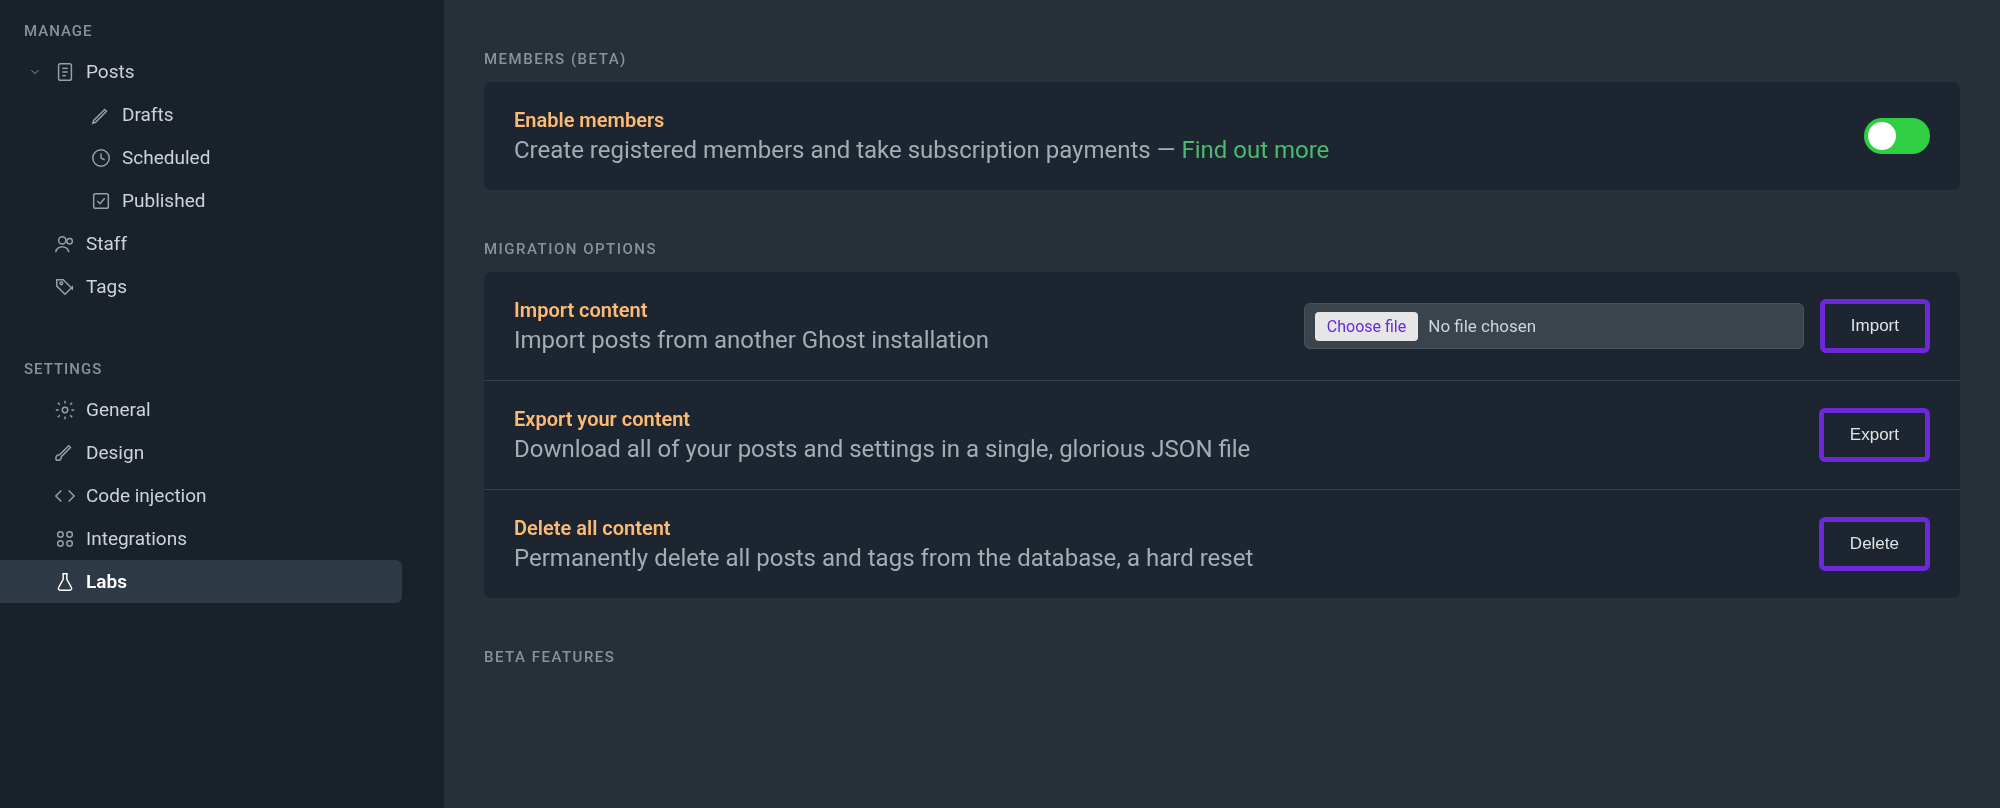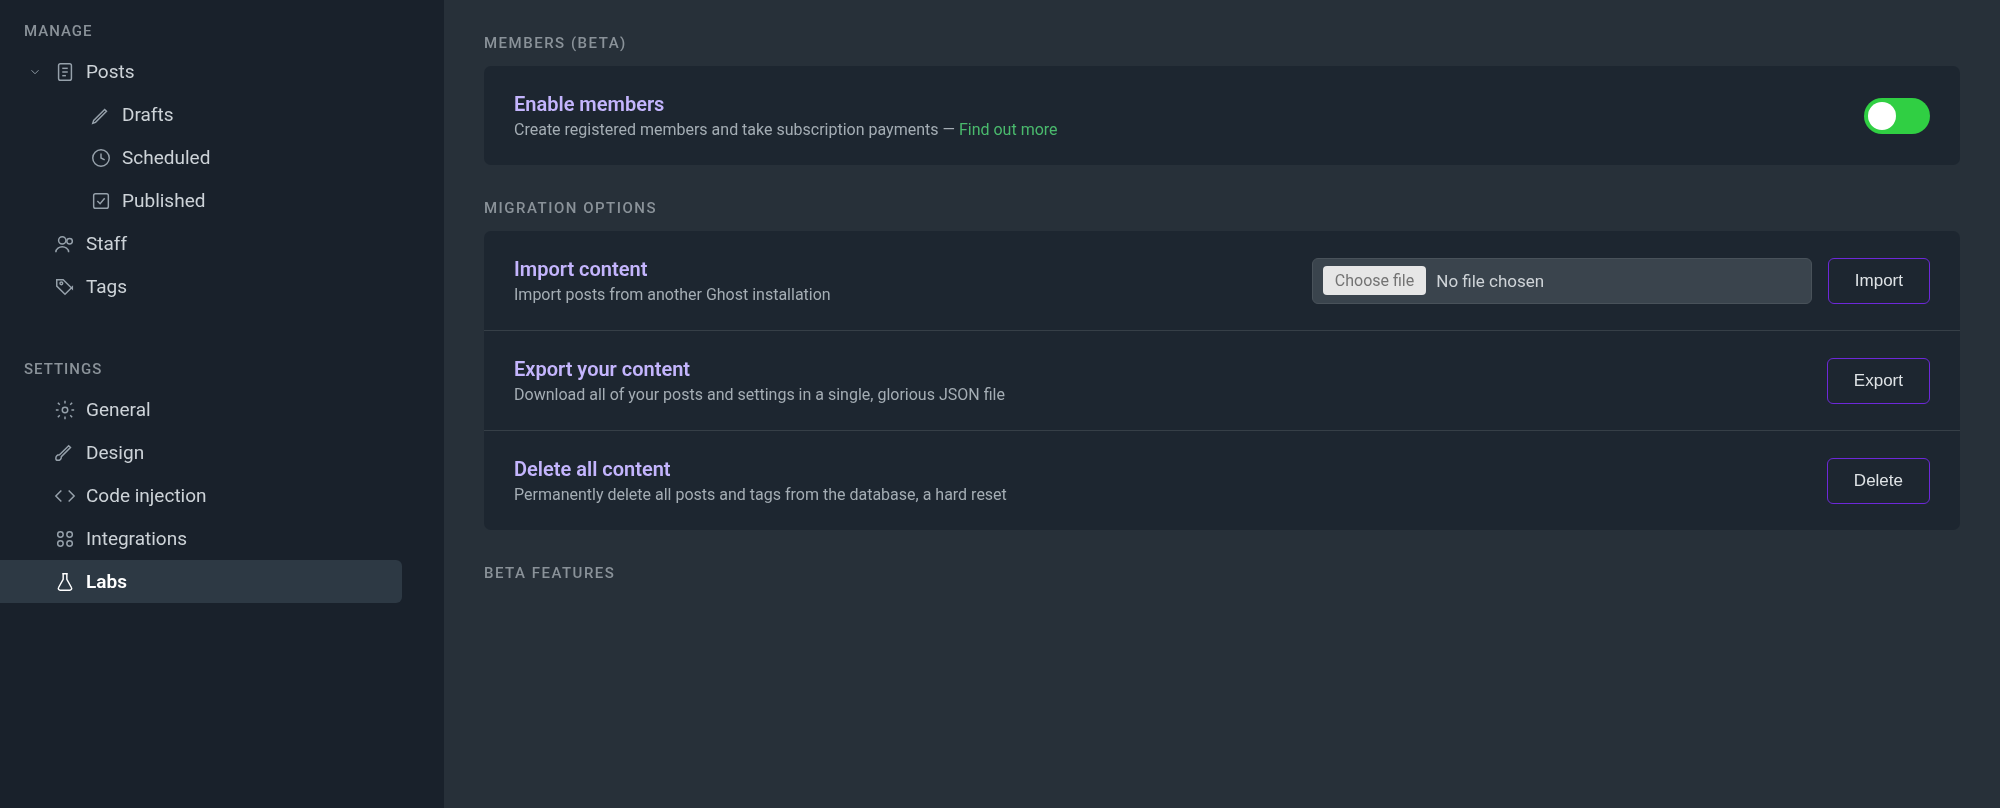--- a/index.html
+++ b/index.html
@@ -83,21 +83,21 @@
   .nav-item.active .icon-slot { color: #ffffff; }
   .settings-section { margin-top: 40px; }
 
   
   .main {
     flex: 1;
     background: var(--bg-main);
     padding: 0 40px;
     overflow: hidden;
   }
-  .group { margin-top: 34px; }
+  .group { margin-top: 50px; }
   .group-title {
     font-size: 15px;
     letter-spacing: 1.5px;
     color: var(--text-muted);
     margin-bottom: 14px;
     font-weight: 500;
   }
   .panel {
     background: var(--bg-panel);
     border-radius: 7px;
@@ -107,31 +107,31 @@
     display: flex;
     align-items: center;
     padding: 26px 30px;
     border-bottom: 1px solid var(--border-col);
   }
   .panel-row:last-child { border-bottom: none; }
   .panel-row .text-block { flex: 1; min-width: 0; }
   .row-title {
     font-size: 20px;
     font-weight: 600;
-    color: #c4b5fd;
+    color: #fdba74;
     margin-bottom: 4px;
   }
   .row-desc {
-    font-size: 16px;
+    font-size: 24px;
     color: var(--text-dim);
   }
   .row-desc a { color: var(--link-green); text-decoration: none; }
   .btn {
     background: transparent;
-    border: 1px solid #6d28d9;
+    border: 5px solid #6d28d9;
     border-radius: 6px;
     color: #dfe3e6;
     font-size: 17px;
     font-weight: 500;
     padding: 12px 26px;
     cursor: pointer;
     margin-left: 16px;
   }
   .toggle {
     width: 66px;
@@ -157,21 +157,21 @@
     border: 1px solid #49525a;
     border-radius: 6px;
     display: flex;
     align-items: center;
     padding: 0 10px;
     font-size: 17px;
     color: #cfd4d8;
   }
   .file-button {
     background: #e6e6e6;
-    color: #737373;
+    color: #6d28d9;
     font-size: 16px;
     padding: 5px 12px;
     border-radius: 4px;
     margin-right: 10px;
   }
   svg { stroke: currentColor; fill: none; stroke-width: 1.6; }
 </style>
 </head>
 <body>
 

